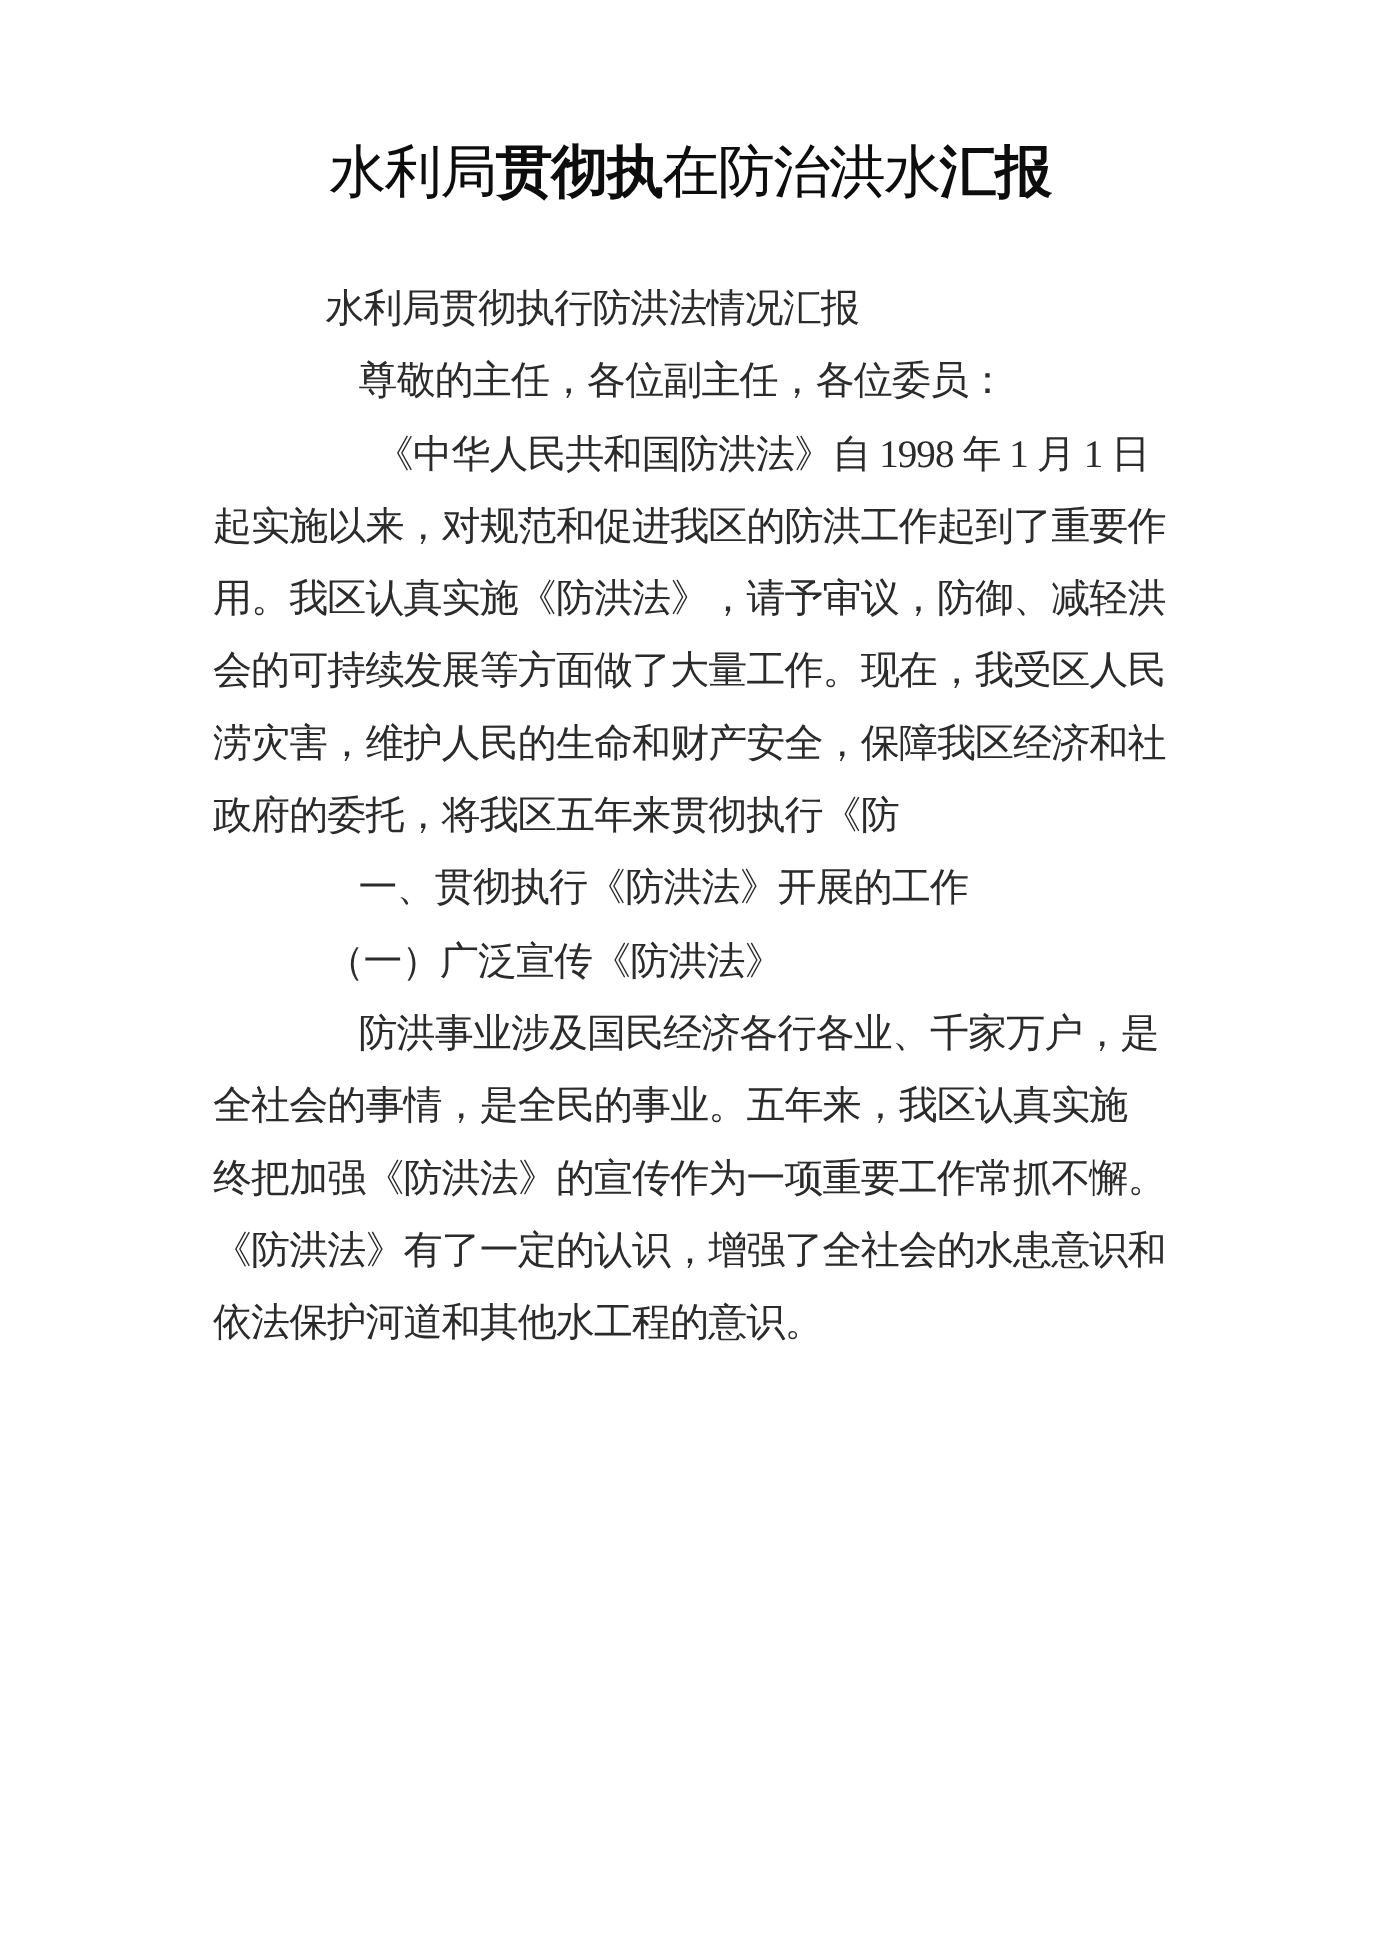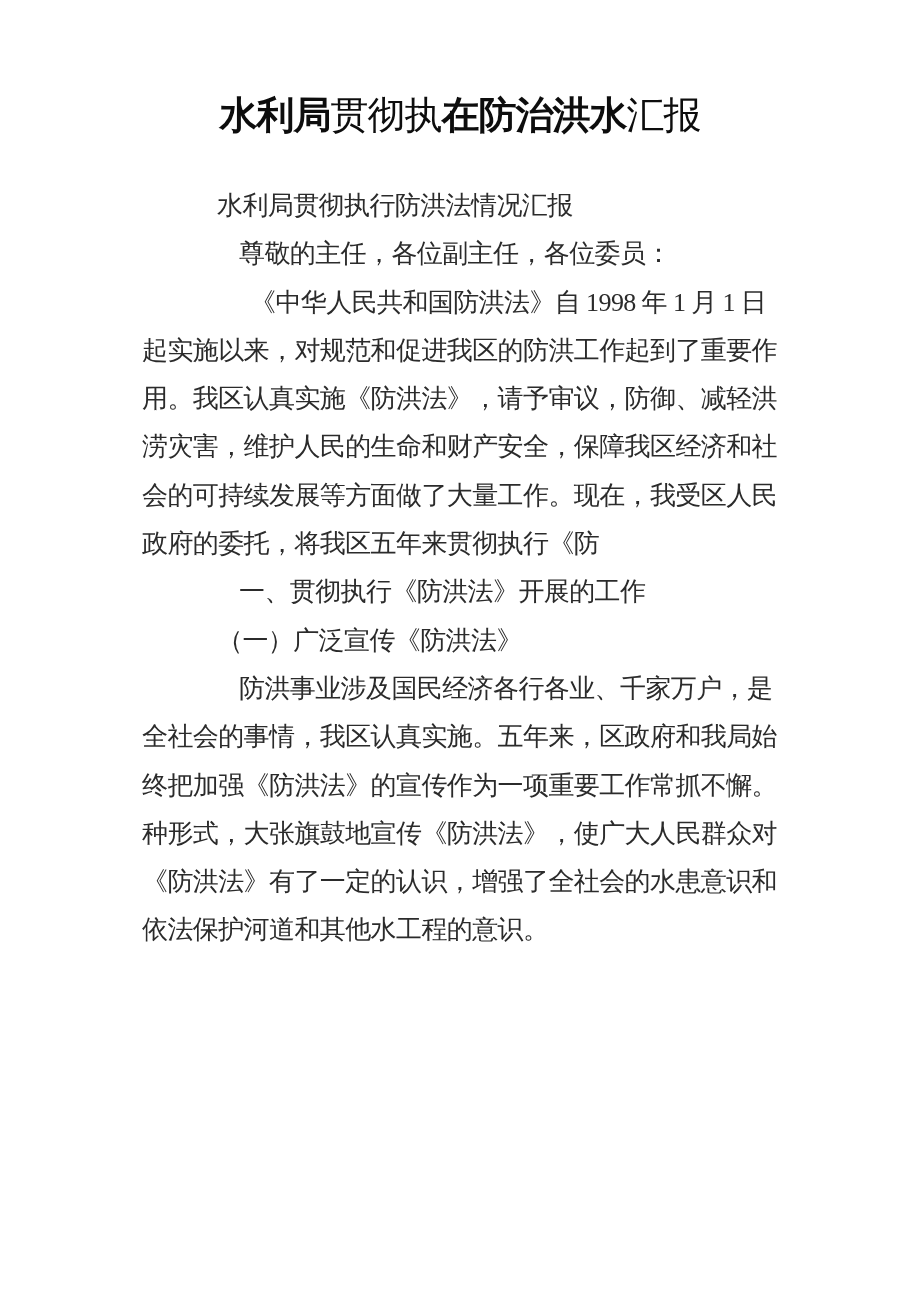--- a/index.html
+++ b/index.html
@@ -26,25 +26,25 @@
     text-align: center;
     font-size: 38px;
     line-height: 62px;
     font-weight: 400;
     letter-spacing: -1px;
     color: #0d0d0d;
     font-family: "Liberation Serif", "DejaVu Serif", serif;
     white-space: nowrap;
   }
   .doc-title .seg-bold {
-    font-weight: 700;
+    font-weight: 400;
     font-family: "Liberation Sans", "DejaVu Sans", sans-serif;
   }
   .doc-title .seg-normal {
-    font-weight: 400;
+    font-weight: 700;
   }
   .doc-body {
     margin: 36px 0 0 142px;
     width: 660px;
   }
   .line {
     height: 48.3px;
     line-height: 48.3px;
     font-size: 26px;
     letter-spacing: -0.6px;
@@ -60,25 +60,24 @@
 <body>
 
 <div class="page">
   <h1 class="doc-title" title="水利局贯彻执行防洪法情况汇报"><span class="seg-bold">水利局</span><span class="seg-normal">贯彻执</span><span class="seg-bold">在防治洪水</span><span class="seg-normal">汇报</span></h1>
   <div class="doc-body">
       <div class="line indent-1">水利局贯彻执行防洪法情况汇报</div>
       <div class="line indent-2">尊敬的主任，各位副主任，各位委员：</div>
       <div class="line indent-3">《中华人民共和国防洪法》自 1998 年 1 月 1 日</div>
       <div class="line indent-0">起实施以来，对规范和促进我区的防洪工作起到了重要作</div>
       <div class="line indent-0">用。我区认真实施《防洪法》，请予审议，防御、减轻洪</div>
+      <div class="line indent-0">会的可持续发展等方面做了大量工作。现在，我受区人民</div>
       <div class="line indent-0">涝灾害，维护人民的生命和财产安全，保障我区经济和社</div>
-      <div class="line indent-0">会的可持续发展等方面做了大量工作。现在，我受区人民</div>
       <div class="line indent-0">政府的委托，将我区五年来贯彻执行《防</div>
       <div class="line indent-2">一、贯彻执行《防洪法》开展的工作</div>
       <div class="line indent-1">（一）广泛宣传《防洪法》</div>
       <div class="line indent-2">防洪事业涉及国民经济各行各业、千家万户，是</div>
-      <div class="line indent-0">全社会的事情，我区认真实施。五年来，区政府和我局始</div>
+      <div class="line indent-0">全社会的事情，是全民的事业。五年来，我区认真实施</div>
       <div class="line indent-0">终把加强《防洪法》的宣传作为一项重要工作常抓不懈。</div>
-      <div class="line indent-0">种形式，大张旗鼓地宣传《防洪法》，使广大人民群众对</div>
       <div class="line indent-0">《防洪法》有了一定的认识，增强了全社会的水患意识和</div>
       <div class="line indent-0">依法保护河道和其他水工程的意识。</div>
     </div>
 </div>
 
 </body></html>

